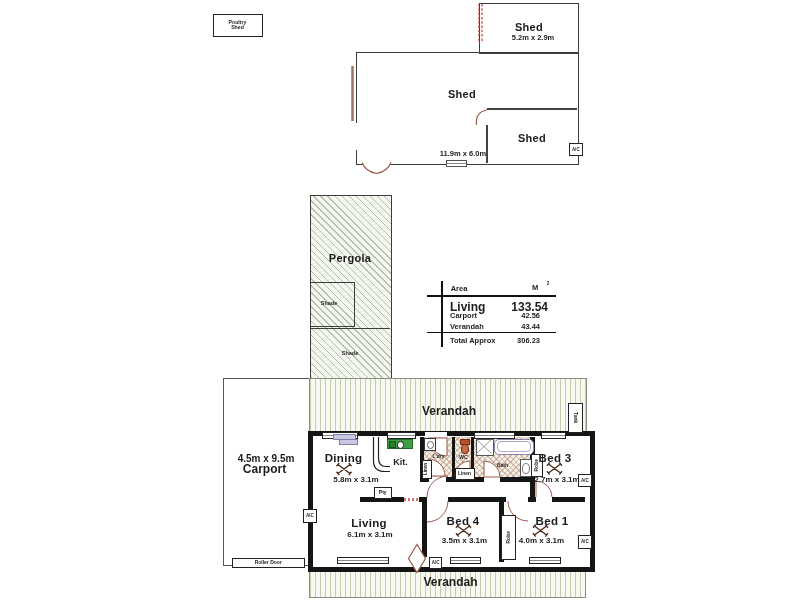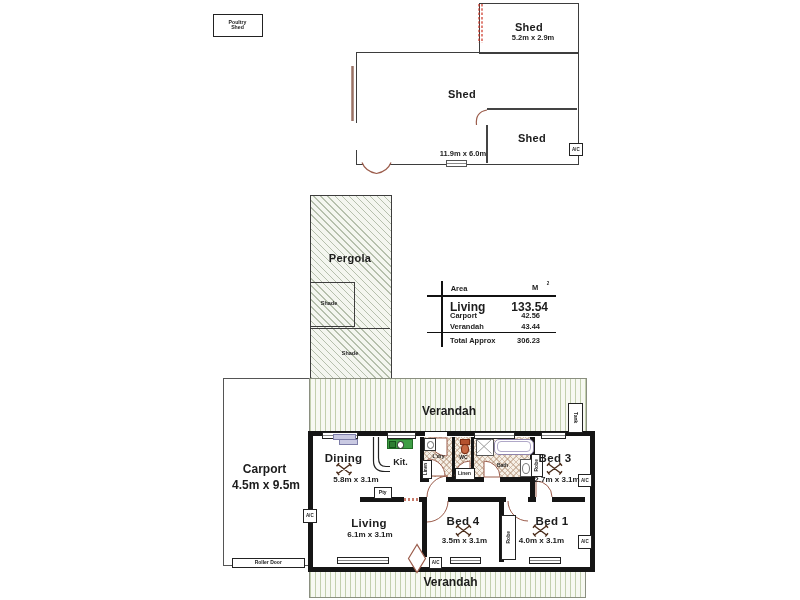--- a/index.html
+++ b/index.html
@@ -87,21 +87,21 @@
     <span>43.44</span>
   </div>
   <div class="abs" style="left:427px;top:331.5px;width:129px;height:1.5px;background:#111;z-index:7;"></div>
   <div class="abs" style="left:450px;top:335.5px;width:90px;display:flex;justify-content:space-between;font-weight:bold;font-size:7.5px;color:#1c1c1c;z-index:7;">
     <span>Total Approx</span>
     <span>306.23</span>
   </div>
 
   <div class="abs" style="left:223px;top:378px;width:85px;height:186px;border:1.5px solid #555;"></div>
   <div class="lbl" style="left:264.5px;top:468.5px;font-size:12px;">Carport</div>
-  <div class="lbl" style="left:266px;top:485px;font-size:12px;">4.5m x 9.5m</div>
+  <div class="lbl" style="left:266px;top:458px;font-size:10px;">4.5m x 9.5m</div>
   <div class="box" style="left:231.5px;top:557.5px;width:71.5px;height:8px;font-size:5px;">
     <span>Roller Door</span>
   </div>
 
   <div class="abs stripes" style="left:308.5px;top:378px;width:276.5px;height:56px;border:1px solid #8a8f80;"></div>
   <div class="lbl" style="left:449px;top:410.5px;font-size:12px;">Verandah</div>
   <div class="box" style="left:568px;top:402.5px;width:13px;height:28.5px;font-size:5px;border-width:1.4px;">
     <span class="vtext-down">Tank</span>
   </div>
 

